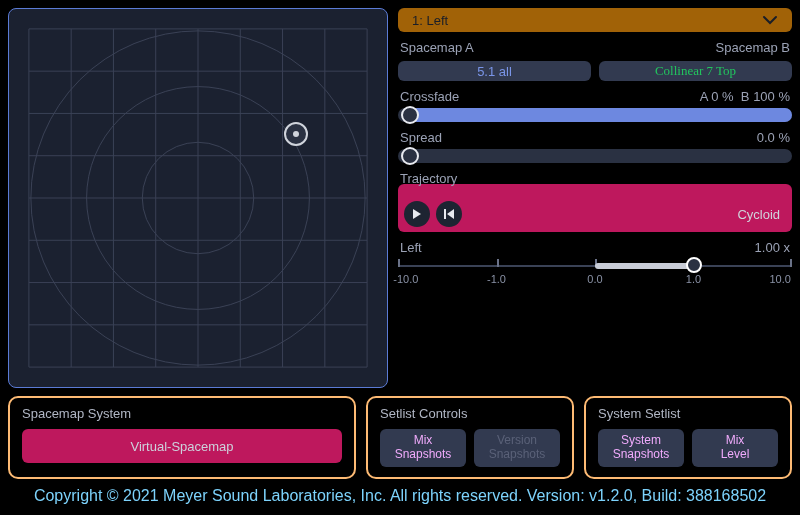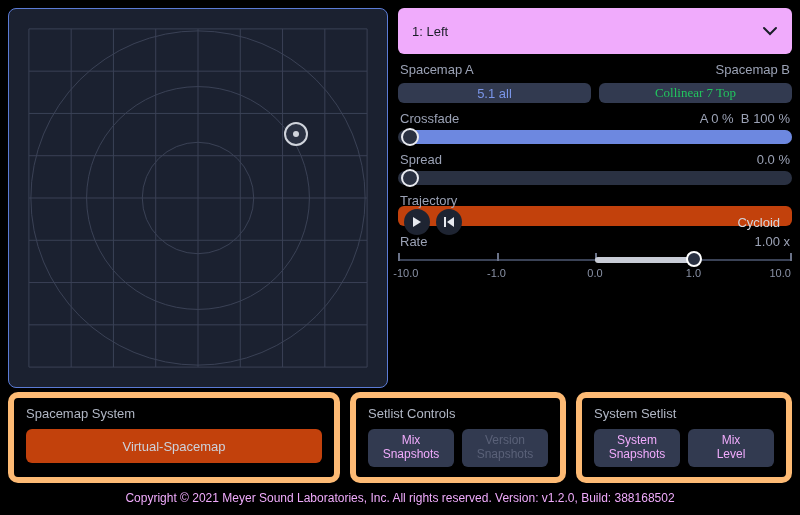--- a/index.html
+++ b/index.html
@@ -27,22 +27,22 @@
     border:2px solid #d0d4dc; border-radius:50%;
     background:#2a3142;
     display:flex; align-items:center; justify-content:center;
     transform:translate(-50%,-50%);
   }
   .puck::after { content:""; width:6px; height:6px; border-radius:50%; background:#d0d4dc; }
 
   .right-pane { flex:1; display:flex; flex-direction:column; gap:8px; min-width:0; }
 
   .dropdown {
-    background:#f0abfc; color:#1a1e28;
-    border-radius:6px; height:46px;
+    background:#a16207; color:#1a1e28;
+    border-radius:6px; height:24px;
     display:flex; align-items:center; padding:0 14px;
     position:relative; font-weight:500;
   }
   .chevron { position:absolute; right:14px; }
 
   .row-labels { display:flex; justify-content:space-between; padding:0 2px; color:#9ba2b5; font-size:13px; }
   .row-labels.tight { margin-bottom:-2px; }
 
   .two-btn { display:flex; gap:8px; }
   .pill-btn {
@@ -61,21 +61,21 @@
     position:absolute; left:0; top:0; bottom:0;
     background:#6d88e0; border-radius:7px;
   }
   .slider-thumb {
     position:absolute; top:50%; width:18px; height:18px;
     border:2px solid #e8eaf0; border-radius:50%;
     background:#2a3142; transform:translate(-50%,-50%);
   }
 
   .traj-bar {
-    background:#c2410c; height:20px; border-radius:6px;
+    background:#be185d; height:48px; border-radius:6px;
     display:flex; align-items:center; padding:12px 12px 0 6px; gap:6px;
   }
   .circ-btn {
     width:26px; height:26px; border-radius:50%;
     background:#1e2432; display:flex; align-items:center; justify-content:center;
   }
   .traj-name { margin-left:auto; color:#d0d4dc; }
 
   .rate-scale {
     position:relative; height:32px; margin-top:2px;
@@ -85,41 +85,41 @@
   .rate-lbl { position:absolute; top:18px; font-size:11px; color:#8a92a6; transform:translateX(-50%); }
   .rate-fill { position:absolute; top:8px; height:6px; background:#c8ccd6; border-radius:3px; }
   .rate-thumb {
     position:absolute; top:10px; width:16px; height:16px;
     border:2px solid #fff; border-radius:50%;
     background:#2a3142; transform:translate(-50%,-50%);
   }
 
   .bottom-row { display:flex; gap:10px; margin-top:10px; }
   .panel {
-    border:6px solid #fdba74; border-radius:10px;
+    border:2px solid #fdba74; border-radius:10px;
     padding:8px 12px 10px 12px;
     display:flex; flex-direction:column; gap:8px;
   }
   .panel-title { color:#b0b6c4; font-size:13px; }
   .panel-sys { flex:1; }
   .big-btn {
-    background:#c2410c; height:34px; border-radius:6px;
+    background:#be185d; height:34px; border-radius:6px;
     display:flex; align-items:center; justify-content:center;
     color:#cdd2dc; font-size:13px;
   }
   .btn-row { display:flex; gap:8px; }
   .small-btn {
     background:#323a50; width:86px; height:38px; border-radius:6px;
     display:flex; flex-direction:column; align-items:center; justify-content:center;
     color:#f0abfc; font-size:12px; line-height:1.15; text-align:center;
   }
   .small-btn.disabled { color:#5a6178; }
 
   .footer {
-    text-align:center; color:#f0abfc; font-size:12px;
+    text-align:center; color:#7dd3fc; font-size:16px;
     padding:8px 0 2px 0;
   }
 </style>
 </head>
 <body>
 
 <div class="app">
   <div class="main-row">
 
     <div class="spacemap-pane">
@@ -213,21 +213,21 @@
                 <rect x="1" y="1" width="2" height="10" fill="#e8eaf0"></rect>
                 <path d="M11 1 L4 6 L11 11 Z" fill="#e8eaf0"></path>
               </svg>
           </div>
           <span class="traj-name">Cycloid</span>
         </div>
       </div>
 
       <div>
         <div class="row-labels tight">
-          <span>Rate</span>
+          <span>Left</span>
           <span>1.00 x</span>
         </div>
         <div class="rate-scale">
           <div class="rate-line"></div>
           <div class="rate-tick" style="left:0%"></div>
             <div class="rate-tick" style="left:25%"></div>
           <div class="rate-tick" style="left:50%"></div>
             <div class="rate-tick" style="left:75%"></div>
           <div class="rate-tick" style="left:99.5%"></div>
           <div class="rate-lbl" style="left:2%">-10.0</div>

